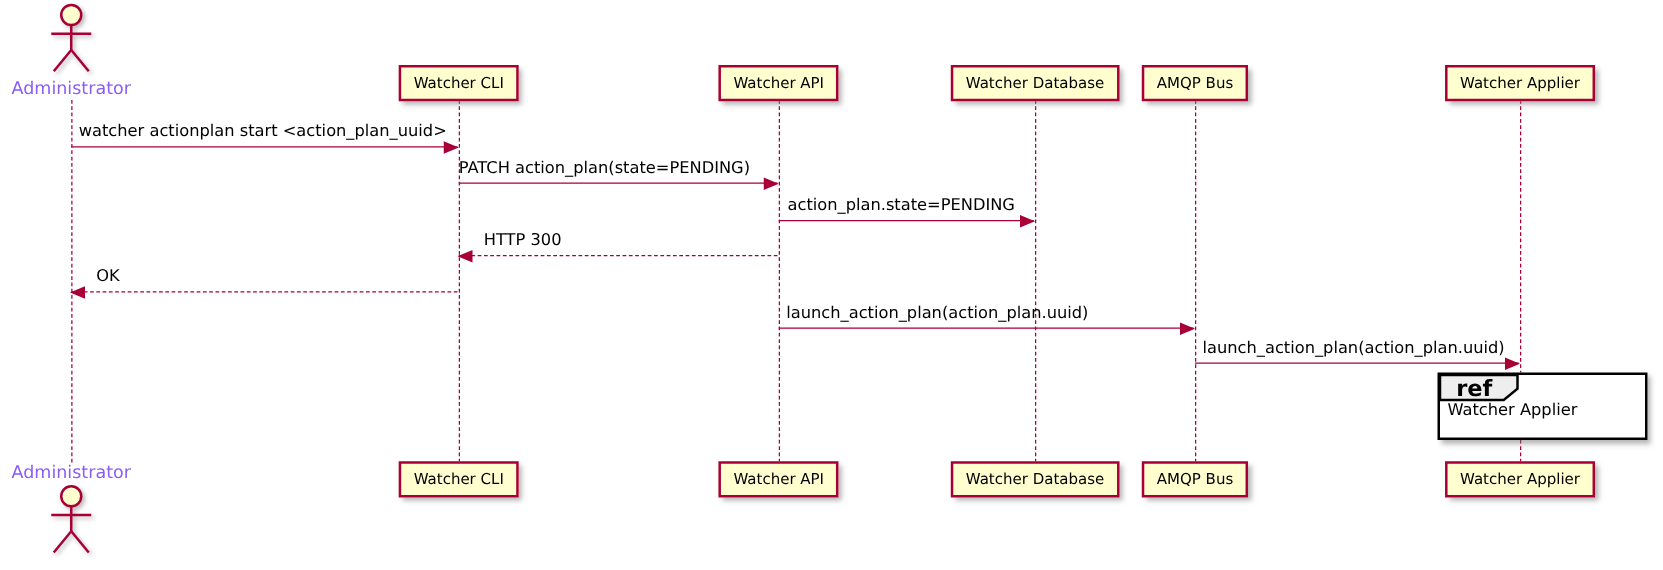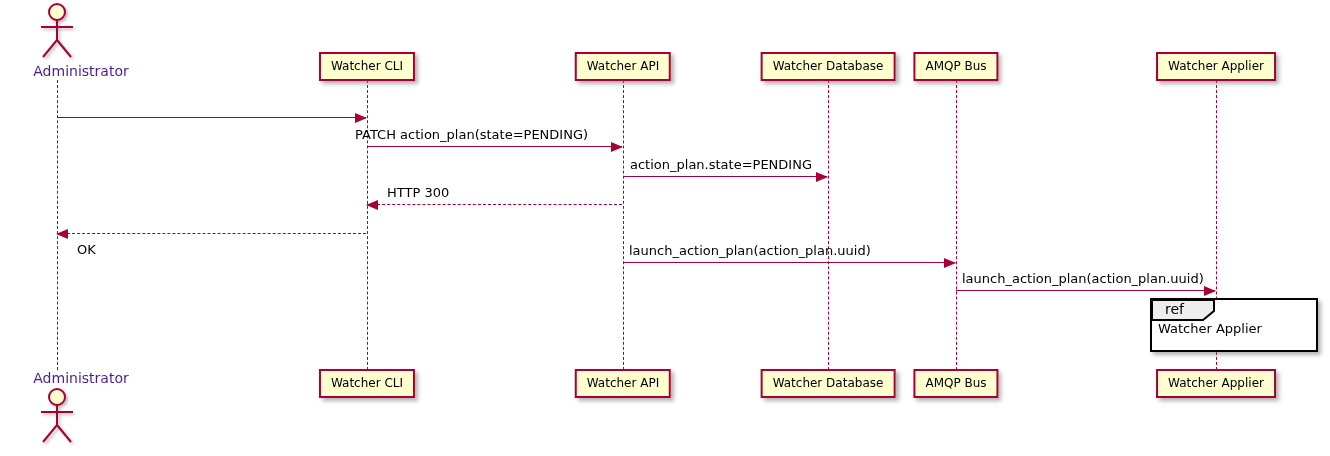--- a/index.html
+++ b/index.html
@@ -32,24 +32,23 @@
   }
   .actor-svg {
     position: absolute;
     z-index: 3;
     filter: drop-shadow(2px 2px 1.5px rgba(120,120,120,0.5));
   }
   .actor-label {
     position: absolute;
     transform: translateX(-50%);
     font-size: 14px;
-    color: #4c1d95;
+    color: #8b5cf6;
     white-space: nowrap;
     z-index: 3;
-    margin-left: 24px;
   }
   .msg-line {
     position: absolute;
     height: 0;
     z-index: 2;
   }
   .msg-line.solid  { border-top: 1.5px solid #A80036; }
   .msg-line.dashed { border-top: 1px dashed #A80036; }
   .arrowhead {
     position: absolute;
@@ -73,57 +72,58 @@
     background: #FFFFFF;
     border: 2px solid #000000;
     box-shadow: 3px 3px 4px rgba(120,120,120,0.55);
     z-index: 5;
     box-sizing: border-box;
   }
   .ref-tab-svg { position: absolute; left: -1px; top: -1px; }
   .ref-keyword {
     position: absolute;
     left: 13px; top: 1px;
-    font-size: 14px;
-    font-weight: normal;
+    font-size: 18px;
+    font-weight: bold;
     color: #000;
     z-index: 6;
   }
   .ref-body { position: absolute; left: 6px; top: 21px; }
   .ref-line { font-size: 13px; line-height: 16px; color: #000; white-space: nowrap; }
 </style>
 </head>
 <body>
 
 <div id="canvas" style="background: rgb(255, 255, 255);">
     <div class="lifeline" style="left: 57px; top: 80px; height: 290px; border-left-color: rgb(168, 0, 54);"></div>
     <div class="lifeline" style="left: 367px; top: 80px; height: 290px; border-left-color: rgb(168, 0, 54);"></div>
     <div class="lifeline" style="left: 623px; top: 80px; height: 290px; border-left-color: rgb(168, 0, 54);"></div>
     <div class="lifeline" style="left: 828px; top: 80px; height: 290px; border-left-color: rgb(168, 0, 54);"></div>
     <div class="lifeline" style="left: 956px; top: 80px; height: 290px; border-left-color: rgb(168, 0, 54);"></div>
     <div class="lifeline" style="left: 1216px; top: 80px; height: 290px; border-left-color: rgb(168, 0, 54);"></div>
     <div class="msg-line solid" style="left: 57px; top: 117px; width: 309px; border-top-color: rgb(168, 0, 54);">
       <span class="arrowhead to-right"></span>
     </div>
+    <div class="msg-label" style="left: 63px; top: 99px;">watcher actionplan start &lt;action_plan_uuid&gt;</div>
     <div class="msg-line solid" style="left: 367px; top: 146px; width: 255px; border-top-color: rgb(168, 0, 54);">
       <span class="arrowhead to-right"></span>
     </div>
-    <div class="msg-label" style="left: 355px; top: 128px;">PATCH action_plan(state=PENDING)</div>
+    <div class="msg-label" style="left: 367px; top: 128px;">PATCH action_plan(state=PENDING)</div>
     <div class="msg-line solid" style="left: 623px; top: 176px; width: 204px; border-top-color: rgb(168, 0, 54);">
       <span class="arrowhead to-right"></span>
     </div>
     <div class="msg-label" style="left: 630px; top: 158px;">action_plan.state=PENDING</div>
     <div class="msg-line dashed" style="left: 367px; top: 204px; width: 255px; border-top-color: rgb(168, 0, 54);">
       <span class="arrowhead to-left"></span>
     </div>
     <div class="msg-label" style="left: 387px; top: 186px;">HTTP 300</div>
     <div class="msg-line dashed" style="left: 57px; top: 233px; width: 309px; border-top-color: rgb(168, 0, 54);">
       <span class="arrowhead to-left"></span>
     </div>
-    <div class="msg-label" style="left: 77px; top: 215px; margin-top: 28px;">OK</div>
+    <div class="msg-label" style="left: 77px; top: 215px;">OK</div>
     <div class="msg-line solid" style="left: 623px; top: 262px; width: 332px; border-top-color: rgb(168, 0, 54);">
       <span class="arrowhead to-right"></span>
     </div>
     <div class="msg-label" style="left: 629px; top: 244px;">launch_action_plan(action_plan.uuid)</div>
     <div class="msg-line solid" style="left: 956px; top: 290px; width: 259px; border-top-color: rgb(168, 0, 54);">
       <span class="arrowhead to-right"></span>
     </div>
     <div class="msg-label" style="left: 962px; top: 272px;">launch_action_plan(action_plan.uuid)</div>
     <div class="pbox" style="left: 367px; top: 52px; background: rgb(254, 254, 206); border-color: rgb(168, 0, 54);">Watcher CLI</div>
     <div class="pbox" style="left: 367px; top: 369px; background: rgb(254, 254, 206); border-color: rgb(168, 0, 54);">Watcher CLI</div>

